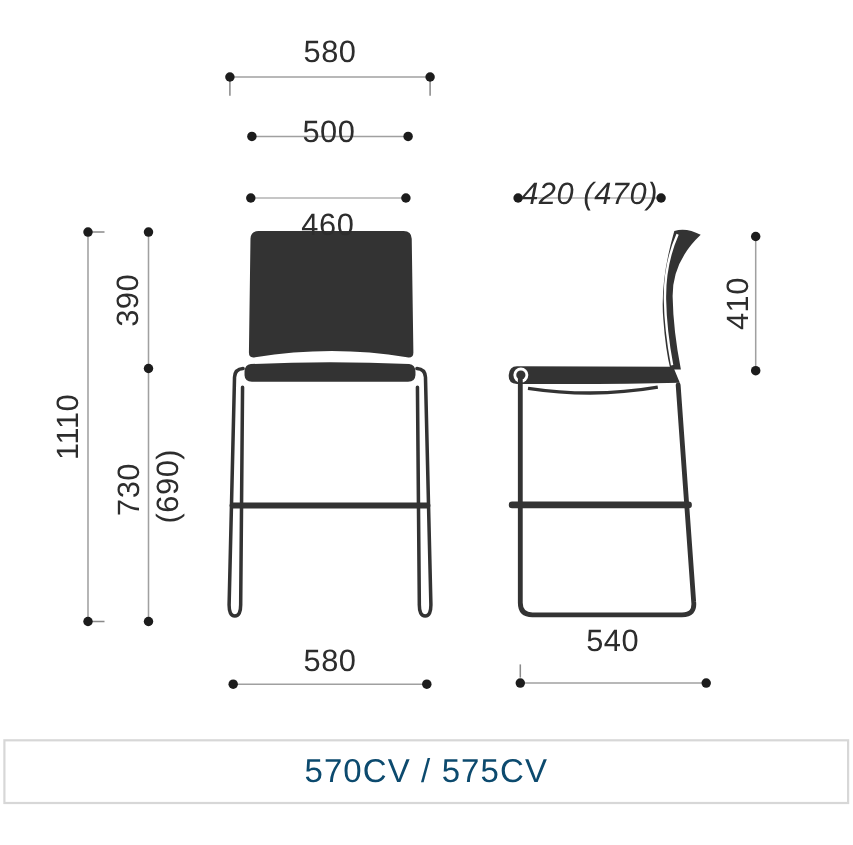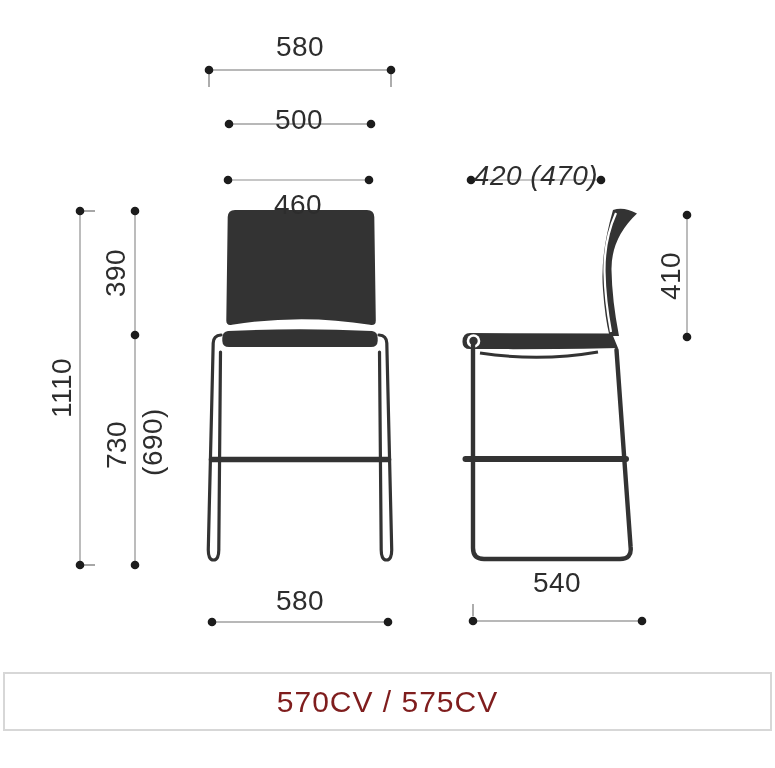--- a/index.html
+++ b/index.html
@@ -36,21 +36,21 @@
     height: 59px;
     box-sizing: border-box;
     border: 2px solid #d7d7d7;
     background: #ffffff;
     display: flex;
     align-items: center;
     justify-content: center;
   }
   #footer-box .model-label {
     font-size: 30px;
-    color: #7f1d1d;
+    color: #0c4a6e;
     letter-spacing: 1px;
     white-space: nowrap;
   }
 </style>
 </head>
 <body>
 
 <div id="canvas">
 
   <svg id="drawing-svg" width="775" height="768" viewBox="0 0 775 768">

